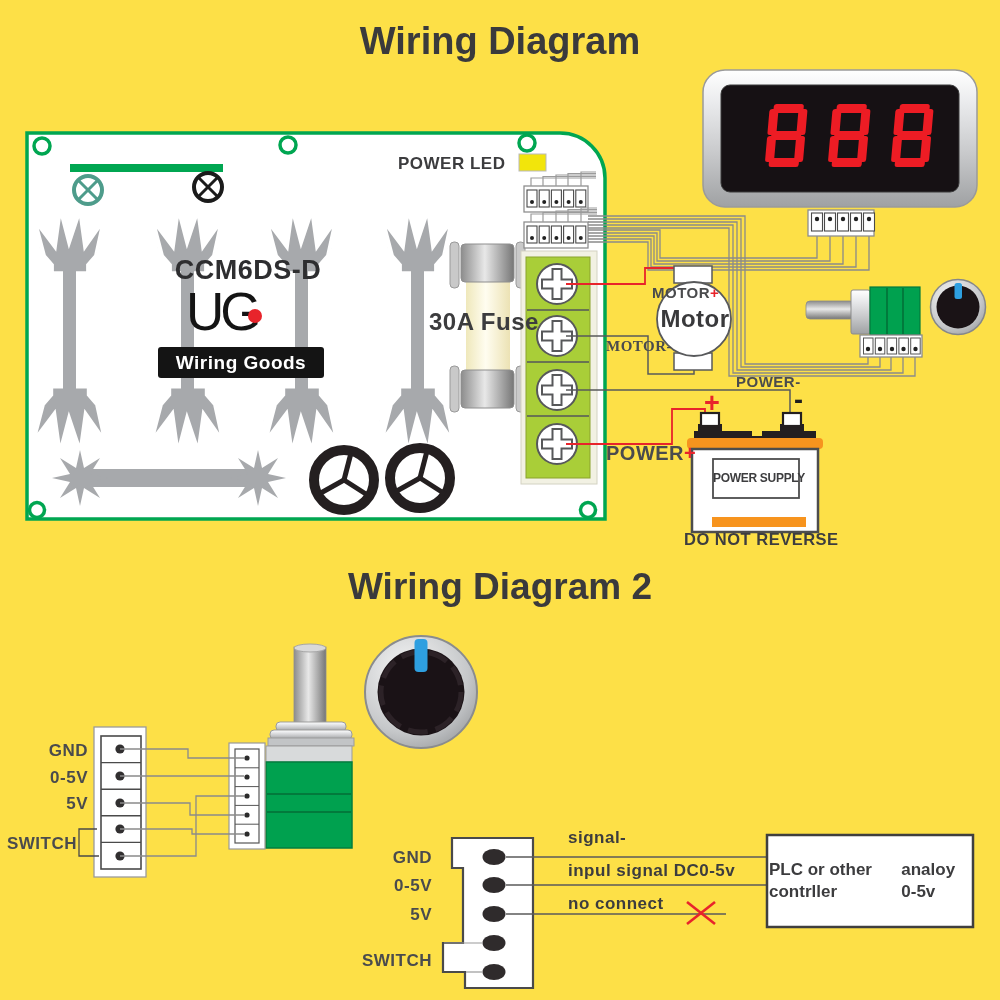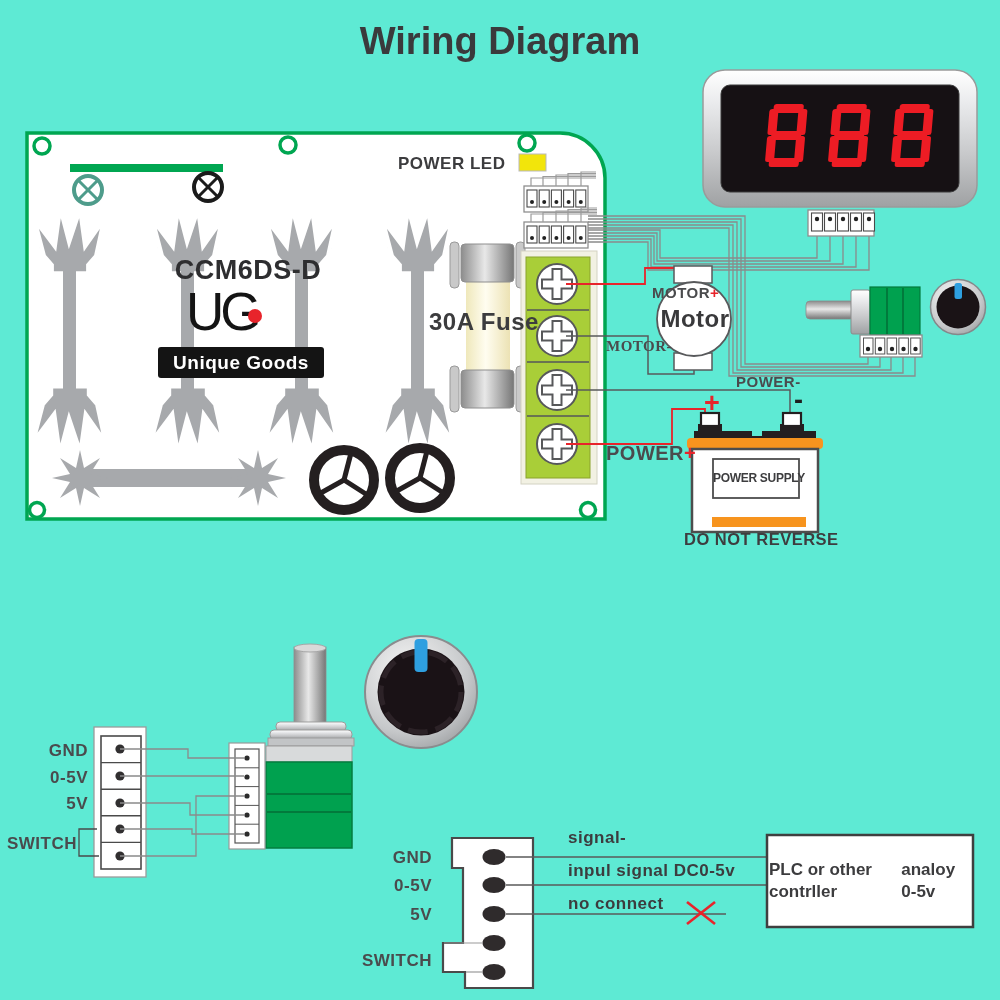--- a/index.html
+++ b/index.html
@@ -1,16 +1,16 @@
 <!DOCTYPE html>
 <html><head>
 <meta charset="utf-8">
 <style>
   html,body{margin:0;padding:0;background:#fff;}
-  .stage{position:relative;width:1000px;height:1000px;background:#5eead4;overflow:hidden;
+  .stage{position:relative;width:1000px;height:1000px;background:#fde047;overflow:hidden;
          font-family:"Liberation Sans",sans-serif;}
   .stage svg.art{position:absolute;left:0;top:0;}
   .lbl{position:absolute;font-weight:bold;color:#4a4b4d;white-space:nowrap;letter-spacing:.5px;}
   .title{position:absolute;left:0;width:1000px;text-align:center;font-weight:bold;color:#3a3a3c;}
   .sign-red{color:#E8242B;}
   .center{text-align:center;}
   .ug-wrap{position:absolute;left:186px;top:283px;width:120px;height:62px;}
   .ug-text{font-size:53px;font-weight:normal;color:#141414;letter-spacing:-4px;line-height:58px;}
   .ug-dot{position:absolute;left:62px;top:26px;width:14px;height:14px;border-radius:50%;background:#E8242B;}
   .ug-banner{position:absolute;left:158px;top:347px;width:166px;height:31px;background:#141414;
@@ -397,29 +397,30 @@
   </g>
   <g stroke="#E8242B" stroke-width="2.6">
     <line x1="687" y1="902" x2="715" y2="924"></line>
     <line x1="715" y1="902" x2="687" y2="924"></line>
   </g>
 
   <rect x="767" y="835" width="206" height="92" fill="#fff" stroke="#3f3f3f" stroke-width="2.5"></rect>
 </svg>
 
   <div class="title" style="top:20px;font-size:38px;">Wiring Diagram</div>
+  <div class="title" style="top:566px;font-size:37px;">Wiring Diagram 2</div>
 
   <div class="lbl" style="left:398px;top:154px;font-size:17px;color:#3c3c3e;">POWER  LED</div>
   <div class="lbl center" style="left:163px;top:255px;width:170px;font-size:27px;color:#2e2e30;">CCM6DS-D</div>
 
   <div class="ug-wrap">
     <div class="ug-text">UG</div>
     <div class="ug-dot"></div>
   </div>
-  <div class="ug-banner">Unique Goods</div>
+  <div class="ug-banner">Wiring Goods</div>
 
   <div class="lbl" style="left:429px;top:308px;font-size:24px;color:#3c3c3e;">30A Fuse</div>
 
   <div class="lbl" style="left:606px;top:284px;font-size:15px;margin-left:46px;">
     <span>MOTOR</span><span class="sign-red">+</span>
   </div>
   <div class="lbl" style="left:606px;top:338px;font-size:15px;font-family:Liberation Serif, serif;">
     <span>MOTOR</span><span>-</span>
   </div>
   <div class="lbl" style="left:736px;top:373px;font-size:15px;">

